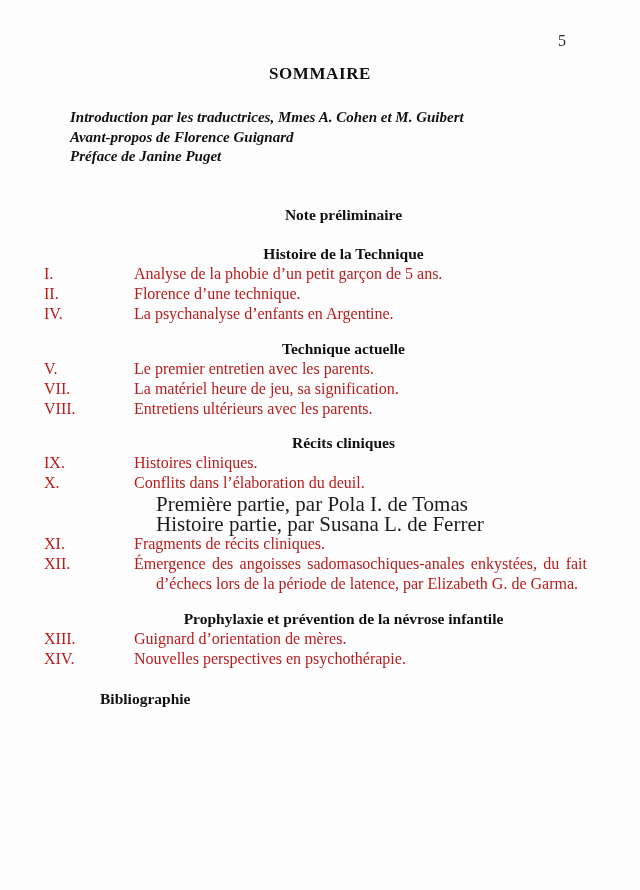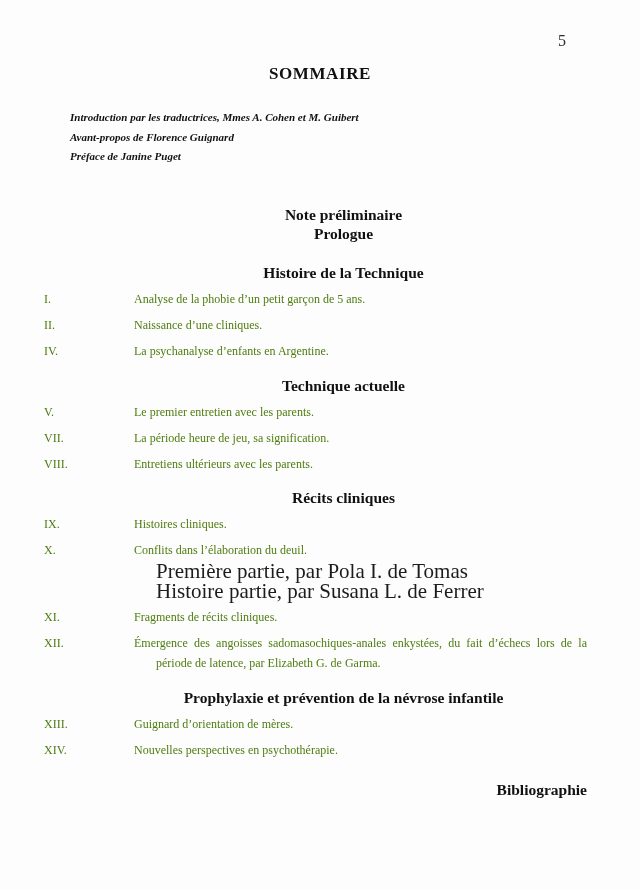--- a/index.html
+++ b/index.html
@@ -48,21 +48,21 @@
   }
 
   
   .frontmatter {
     position: absolute;
     top: 108px;
     left: 70px;
     width: 510px;
   }
   .frontmatter .fm-line {
-    font-size: 11px;
+    font-size: 15px;
     font-weight: bold;
     font-style: italic;
     line-height: 19.5px;
     color: #111;
     white-space: nowrap;
   }
 
   
   .body {
     position: absolute;
@@ -77,44 +77,43 @@
     font-weight: bold;
     line-height: 20px;
     color: #111;
   }
   .heading.tight { line-height: 19px; }
 
   .spacer-lg { height: 20px; }
   .spacer-md { height: 14px; }
 
   .entry {
-    font-size: 12px;
+    font-size: 16px;
     line-height: 20.2px;
-    color: #4d7c0f;
+    color: #b91c1c;
     padding-left: 56px;
     text-indent: -56px;
-    margin-top: 6px;
   }
   .entry.justify {
     text-align: justify;
     text-justify: inter-word;
   }
   .entry .num {
     display: inline-block;
     min-width: 34px;
   }
   .subentry {
     font-size: 21px;
     line-height: 20.2px;
     color: #1c1c1c;
     padding-left: 56px;
   }
 
   .final-heading {
-    text-align: right;
+    text-align: left;
     font-size: 15.5px;
     font-weight: bold;
     line-height: 20px;
     color: #111;
   }
 </style>
 </head>
 <body>
 
 <div class="page">
@@ -125,34 +124,33 @@
 
   <div class="frontmatter">
     <div class="fm-line">Introduction par les traductrices, Mmes A. Cohen et M. Guibert</div>
     <div class="fm-line">Avant-propos de Florence Guignard</div>
     <div class="fm-line">Préface de Janine Puget</div>
   </div>
 
   <div class="body">
 
     <div class="heading tight">Note préliminaire</div>
-    <div class="heading tight">Prologue</div>
 
     <div class="spacer-lg"></div>
 
     <div class="heading">Histoire de la Technique</div>
     <div class="entry"><span class="num">I.</span><span>Analyse de la phobie d’un petit garçon de 5 ans.</span></div>
-    <div class="entry"><span class="num">II.</span><span>Naissance d’une cliniques.</span></div>
+    <div class="entry"><span class="num">II.</span><span>Florence d’une technique.</span></div>
     <div class="entry"><span class="num">IV.</span><span>La psychanalyse d’enfants en Argentine.</span></div>
 
     <div class="spacer-md"></div>
 
     <div class="heading">Technique actuelle</div>
     <div class="entry"><span class="num">V.</span><span>Le premier entretien avec les parents.</span></div>
-    <div class="entry"><span class="num">VII.</span><span>La période heure de jeu, sa signification.</span></div>
+    <div class="entry"><span class="num">VII.</span><span>La matériel heure de jeu, sa signification.</span></div>
     <div class="entry"><span class="num">VIII.</span><span>Entretiens ultérieurs avec les parents.</span></div>
 
     <div class="spacer-md"></div>
 
     <div class="heading">Récits cliniques</div>
     <div class="entry"><span class="num">IX.</span><span>Histoires cliniques.</span></div>
     <div class="entry"><span class="num">X.</span><span>Conflits dans l’élaboration du deuil.</span></div>
     <div class="subentry">Première partie, par Pola I. de Tomas</div>
     <div class="subentry">Histoire partie, par Susana L. de Ferrer</div>
     <div class="entry"><span class="num">XI.</span><span>Fragments de récits cliniques.</span></div>

